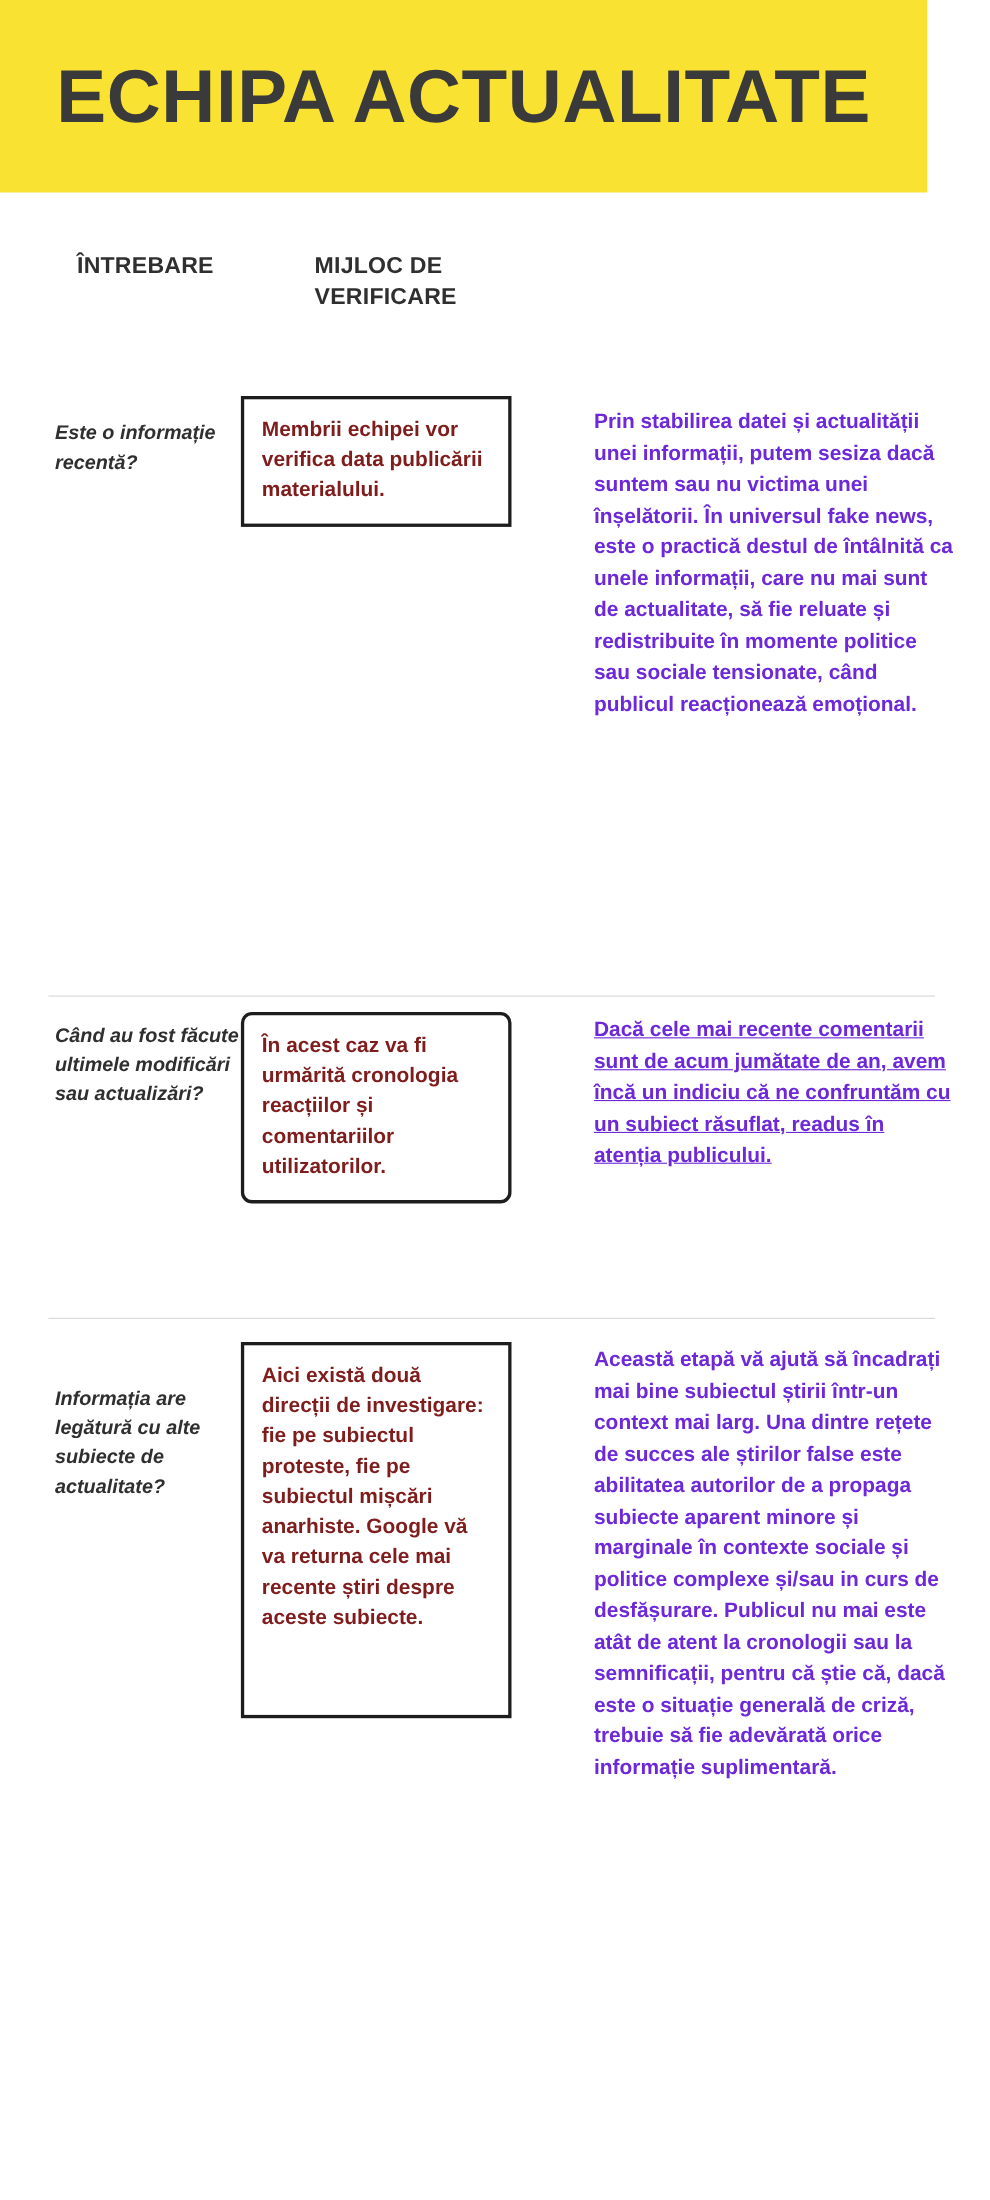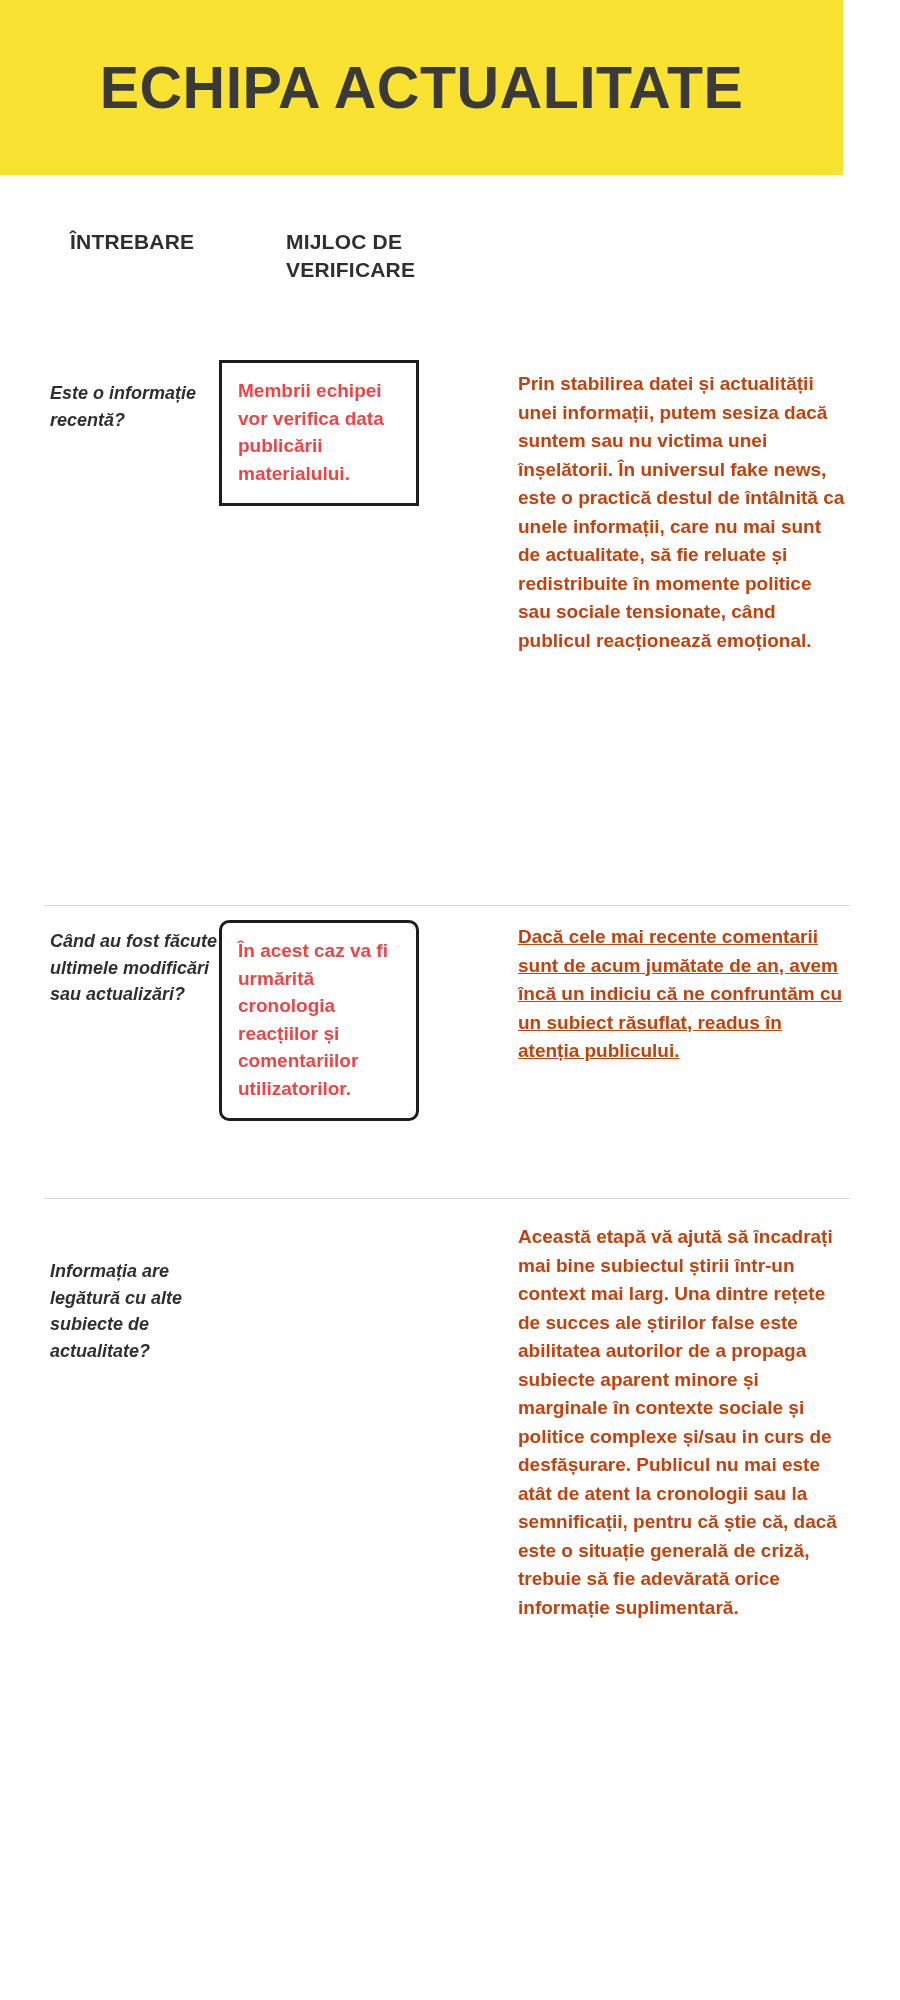--- a/index.html
+++ b/index.html
@@ -27,21 +27,21 @@
     left: 0;
     top: 0;
     width: 843px;
     height: 175px;
     background: #fae232;
     display: flex;
     align-items: center;
     justify-content: center;
   }
   .banner-title {
-    font-size: 59px;
+    font-size: 68px;
     font-weight: bold;
     letter-spacing: 0.5px;
     color: #3a3a3a;
     text-align: center;
     font-family: "Liberation Sans", sans-serif;
   }
 
   
   .col-headers {
     position: absolute;
@@ -75,36 +75,36 @@
     width: 175px;
     font-size: 18px;
     font-style: italic;
     font-weight: bold;
     color: #2f2f2f;
     line-height: 1.48;
   }
   .row .method {
     position: absolute;
     left: 219px;
-    width: 200px;
+    width: 246px;
     box-sizing: border-box;
     border: 3px solid #1d1d1d;
     padding: 14px 14px 16px 16px;
     font-size: 19px;
     font-weight: bold;
-    color: #ef4444;
+    color: #7f1d1d;
     line-height: 1.45;
   }
   .row .why {
     position: absolute;
-    left: 518px;
+    left: 540px;
     width: 330px;
     font-size: 19px;
     font-weight: bold;
-    color: #c2410c;
+    color: #6d28d9;
     line-height: 1.5;
   }
 
   
   #row-1 { top: 360px; height: 530px; }
   #row-1 .question { top: 20px; }
   #row-1 .method   { top: 0px; }
   #row-1 .why      { top: 10px; }
 
   #row-2 { top: 920px; height: 260px; }
@@ -152,16 +152,17 @@
   <div class="row" id="row-2">
     <div class="question">Când au fost făcute ultimele modificări sau actualizări?</div>
     <div class="method">În acest caz va fi urmărită cronologia  reacțiilor și comentariilor utilizatorilor.</div>
     <div class="why">Dacă cele mai recente comentarii sunt de acum jumătate de an, avem încă un indiciu că ne confruntăm cu un subiect răsuflat, readus în atenția publicului.</div>
   </div>
 
   <div class="sep" id="sep-2"></div>
 
   <div class="row" id="row-3">
     <div class="question">Informația are legătură cu alte subiecte de actualitate?</div>
+    <div class="method">Aici există două direcții de investigare: fie pe subiectul proteste, fie pe subiectul mișcări anarhiste. Google vă va returna cele mai recente știri despre aceste subiecte.</div>
     <div class="why">Această etapă vă ajută să încadrați mai bine subiectul știrii într-un context mai larg. Una dintre rețete de succes ale știrilor false este abilitatea autorilor de a propaga subiecte aparent minore și marginale în contexte sociale și politice complexe și/sau in curs de desfășurare. Publicul nu mai este atât de atent la cronologii sau la semnificații, pentru că știe că, dacă este o situație generală de criză, trebuie să fie adevărată orice informație suplimentară.</div>
   </div>
 
 </div>
 
 </body></html>

